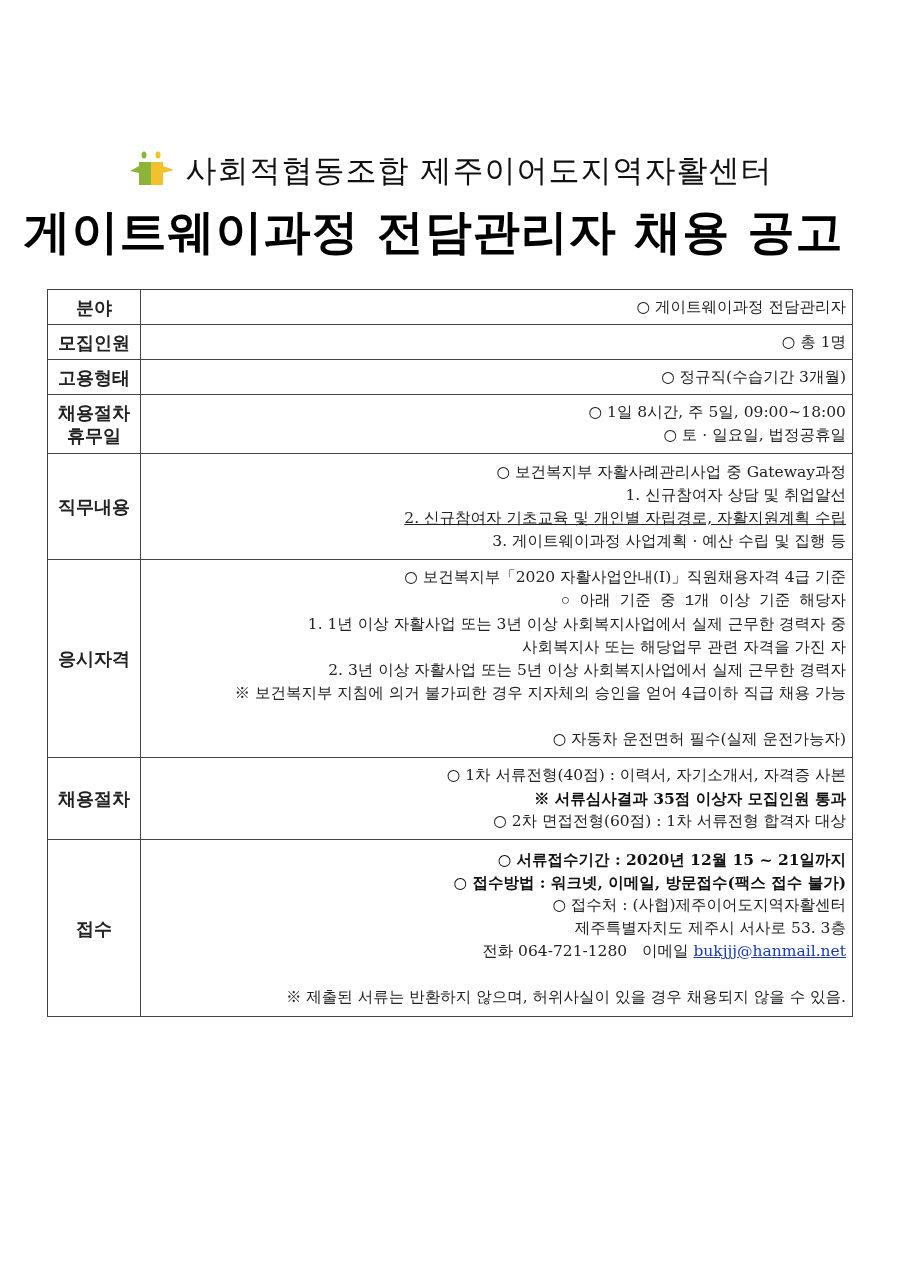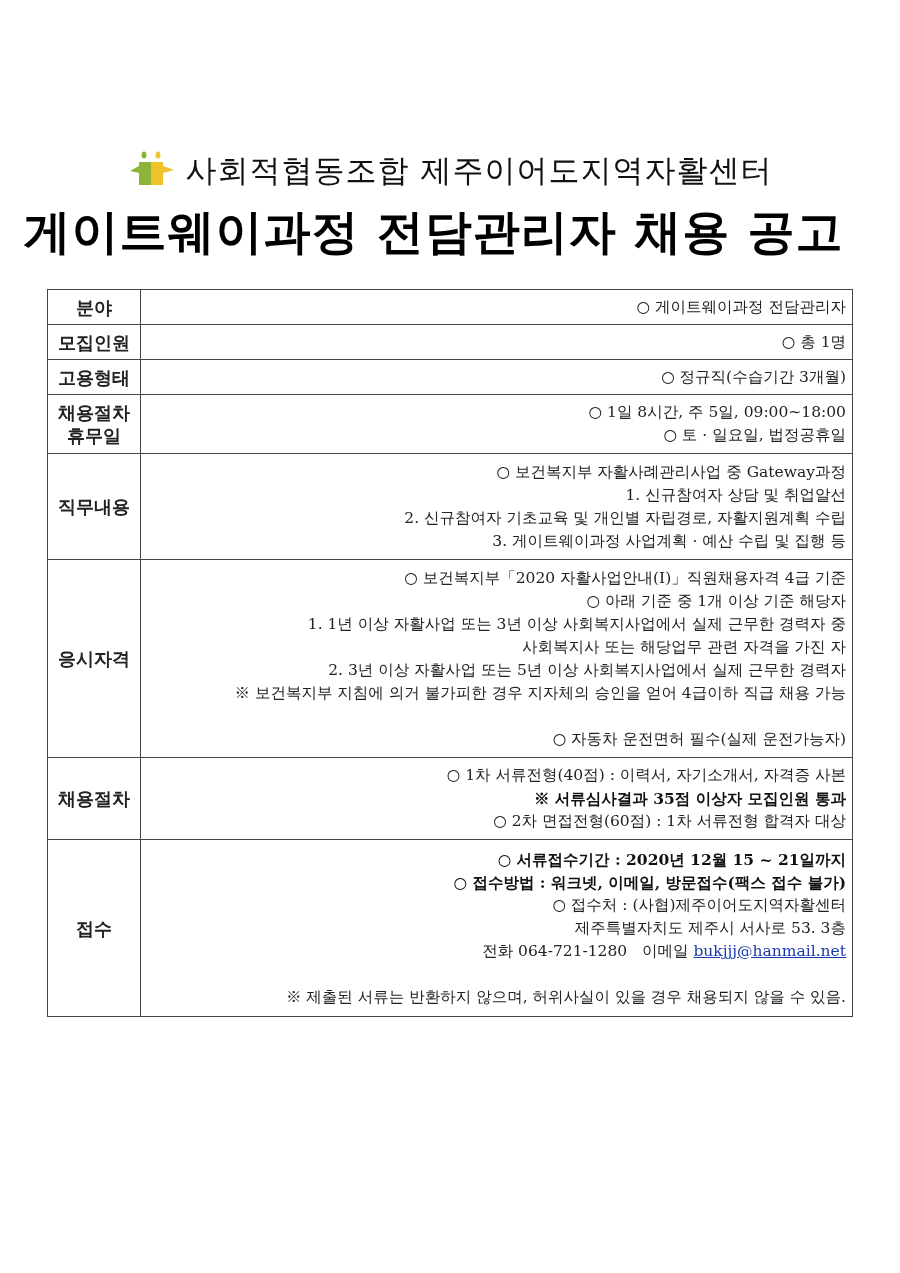--- a/index.html
+++ b/index.html
@@ -80,31 +80,31 @@
           <div class="line"><span style="white-space: pre;">○ 토 · 일요일, 법정공휴일</span></div>
         </td>
       </tr>
       <tr style="height: 106px;">
         <td class="label">
           <div>직무내용</div>
         </td>
         <td class="value">
           <div class="line"><span style="white-space: pre;">○ 보건복지부 자활사례관리사업 중 Gateway과정</span></div>
           <div class="line ind1"><span style="white-space: pre;">1. 신규참여자 상담 및 취업알선</span></div>
-          <div class="line ind1"><span style="white-space: pre;">2. 신규참여자 기초교육 및 개인별 자립경로, 자활지원계획 수립</span></div>
+          <div class="line ind1"><span style="white-space: pre; text-decoration: underline;">2. 신규참여자 기초교육 및 개인별 자립경로, 자활지원계획 수립</span></div>
           <div class="line ind1"><span style="white-space: pre;">3. 게이트웨이과정 사업계획 · 예산 수립 및 집행 등</span></div>
         </td>
       </tr>
       <tr style="height: 198px;">
         <td class="label">
           <div>응시자격</div>
         </td>
         <td class="value">
           <div class="line"><span style="white-space: pre;">○ 보건복지부「2020 자활사업안내(Ⅰ)」직원채용자격 4급 기준</span></div>
-          <div class="line"><span style="white-space: pre;">○ 아래 기준 중 1개 이상 기준 해당자</span></div>
+          <div class="line"><span style="white-space: pre; font-family: Liberation Mono, monospace;">○ 아래 기준 중 1개 이상 기준 해당자</span></div>
           <div class="line ind1"><span style="white-space: pre;">1. 1년 이상 자활사업 또는 3년 이상 사회복지사업에서 실제 근무한 경력자 중</span></div>
           <div class="line ind2"><span style="white-space: pre;">사회복지사 또는 해당업무 관련 자격을 가진 자</span></div>
           <div class="line ind1"><span style="white-space: pre;">2. 3년 이상 자활사업 또는 5년 이상 사회복지사업에서 실제 근무한 경력자</span></div>
           <div class="line ind1"><span style="white-space: pre;">※ 보건복지부 지침에 의거 불가피한 경우 지자체의 승인을 얻어 4급이하 직급 채용 가능</span></div>
           <div class="line blank"><span style="white-space: pre;"></span></div>
           <div class="line"><span style="white-space: pre;">○ 자동차 운전면허 필수(실제 운전가능자)</span></div>
         </td>
       </tr>
       <tr style="height: 82px;">
         <td class="label">

